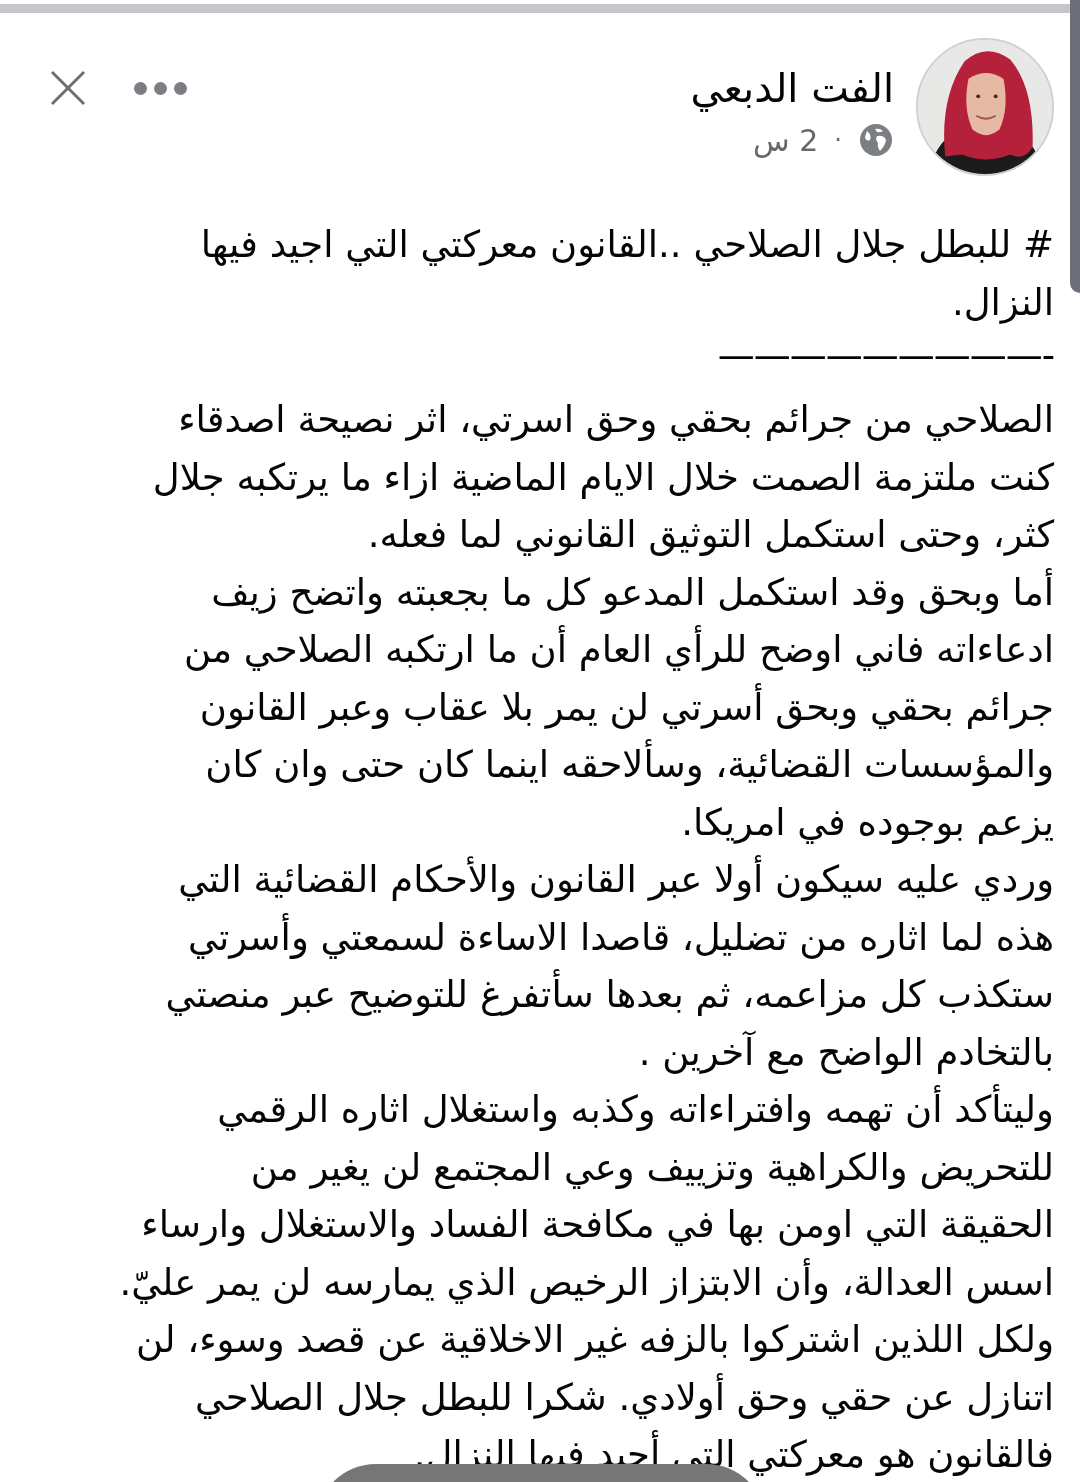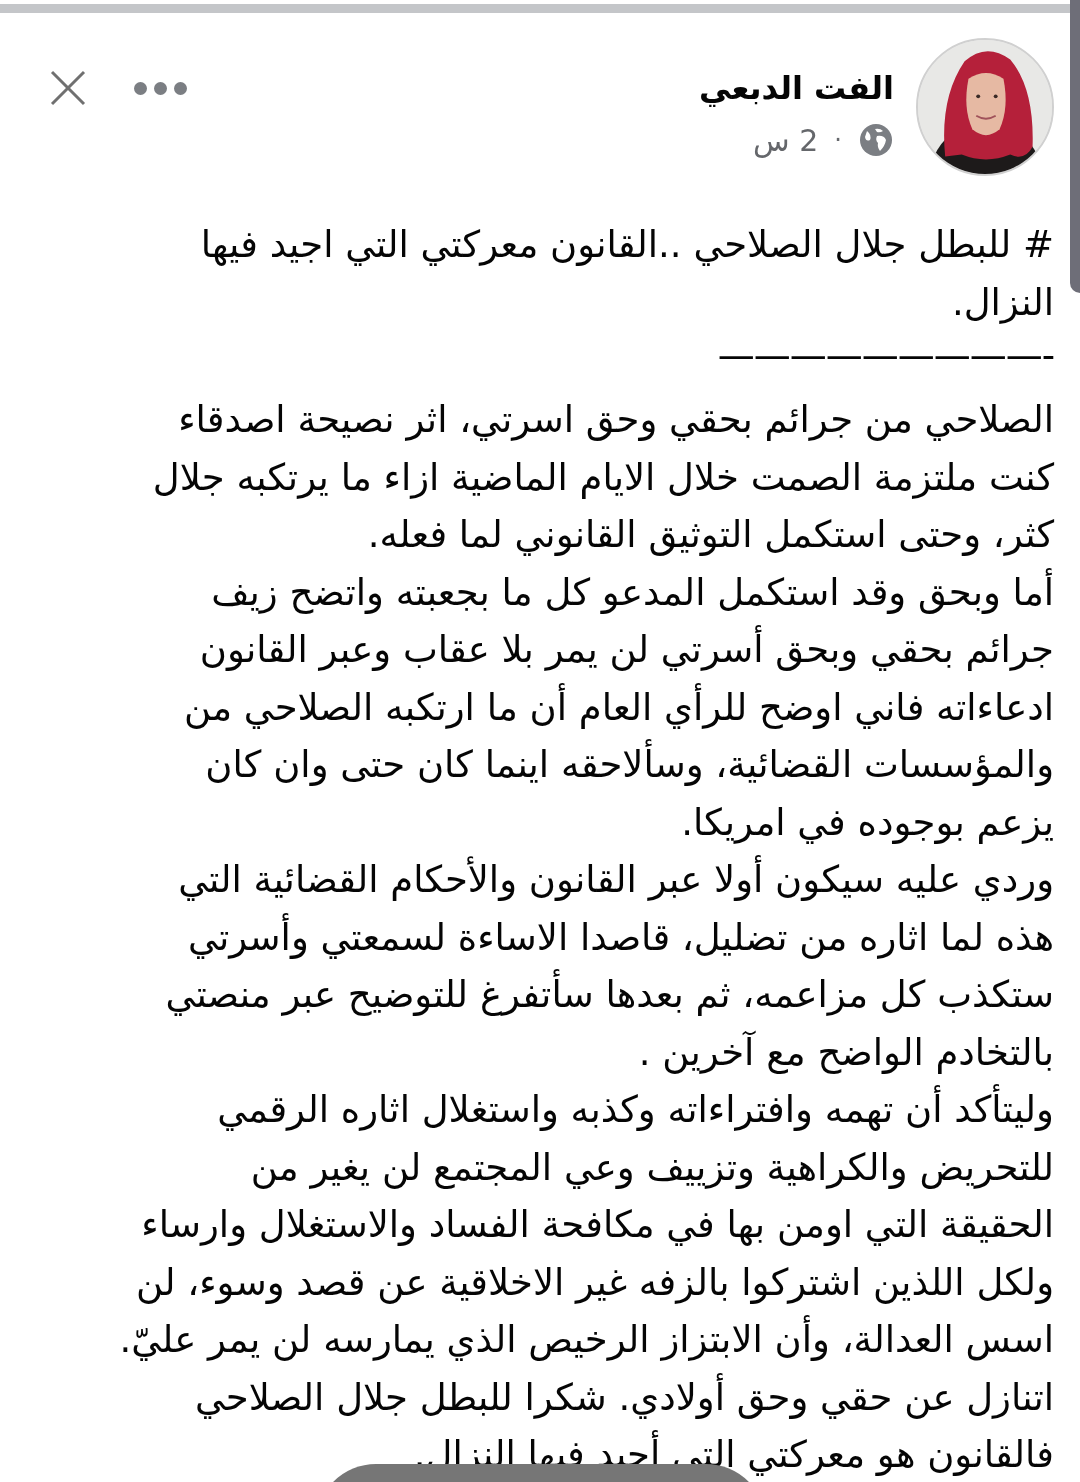--- a/index.html
+++ b/index.html
@@ -19,21 +19,21 @@
   }
   .avatar {
     position: absolute; left: 916px; top: 38px; width: 138px; height: 138px;
     border-radius: 50%; overflow: hidden;
     border: 2px solid #d0d0d0; box-sizing: border-box;
     background: #e9e9e9;
   }
   .avatar svg { width: 100%; height: 100%; display: block; }
   .author-name {
     position: absolute; right: 186px; top: 58px;
-    font-size: 32px; font-weight: bold; direction: rtl; white-space: nowrap;
+    font-size: 40px; font-weight: normal; direction: rtl; white-space: nowrap;
     line-height: 60px;
   }
   .meta {
     position: absolute; right: 186px; top: 117px; height: 46px;
     display: flex; flex-direction: row-reverse; align-items: center; gap: 16px;
     color: #65676b; font-size: 30px; direction: rtl;
   }
   .meta .dot { font-size: 24px; }
   .globe-icon { width: 36px; height: 36px; display: inline-block; }
   .header-actions {
@@ -102,30 +102,30 @@
 </div>
 
 <div class="post-body">
   <span class="line"># للبطل جلال الصلاحي ..القانون معركتي التي اجيد فيها</span>
   <span class="line">النزال.</span>
   <span class="divider">-—————————</span>
   <span class="line">الصلاحي من جرائم بحقي وحق اسرتي، اثر نصيحة اصدقاء</span>
   <span class="line">كنت ملتزمة الصمت خلال الايام الماضية ازاء ما يرتكبه جلال</span>
   <span class="line">كثر، وحتى استكمل التوثيق القانوني لما فعله.</span>
   <span class="line">أما وبحق وقد استكمل المدعو كل ما بجعبته واتضح زيف</span>
+  <span class="line">ادعاءاته فاني اوضح للرأي العام أن ما ارتكبه الصلاحي من</span>
   <span class="line">جرائم بحقي وبحق أسرتي لن يمر بلا عقاب وعبر القانون</span>
-  <span class="line">ادعاءاته فاني اوضح للرأي العام أن ما ارتكبه الصلاحي من</span>
   <span class="line">والمؤسسات القضائية، وسألاحقه اينما كان حتى وان كان</span>
   <span class="line">يزعم بوجوده في امريكا.</span>
   <span class="line">وردي عليه سيكون أولا عبر القانون والأحكام القضائية التي</span>
   <span class="line">هذه لما اثاره من تضليل، قاصدا الاساءة لسمعتي وأسرتي</span>
   <span class="line">ستكذب كل مزاعمه، ثم بعدها سأتفرغ للتوضيح عبر منصتي</span>
   <span class="line">بالتخادم الواضح مع آخرين .</span>
   <span class="line">وليتأكد أن تهمه وافتراءاته وكذبه واستغلال اثاره الرقمي</span>
   <span class="line">للتحريض والكراهية وتزييف وعي المجتمع لن يغير من</span>
   <span class="line">الحقيقة التي اومن بها في مكافحة الفساد والاستغلال وارساء</span>
+  <span class="line">اسس العدالة، وأن الابتزاز الرخيص الذي يمارسه لن يمر عليّ.</span>
   <span class="line"> ولكل اللذين اشتركوا بالزفه غير الاخلاقية عن قصد وسوء، لن</span>
-  <span class="line">اسس العدالة، وأن الابتزاز الرخيص الذي يمارسه لن يمر عليّ.</span>
   <span class="line">اتنازل عن حقي وحق أولادي. شكرا للبطل جلال الصلاحي</span>
   <span class="line">فالقانون هو معركتي التي أجيد فيها النزال.</span>
 </div>
 
 <div class="bottom-pill"></div>
 
 </body></html>

